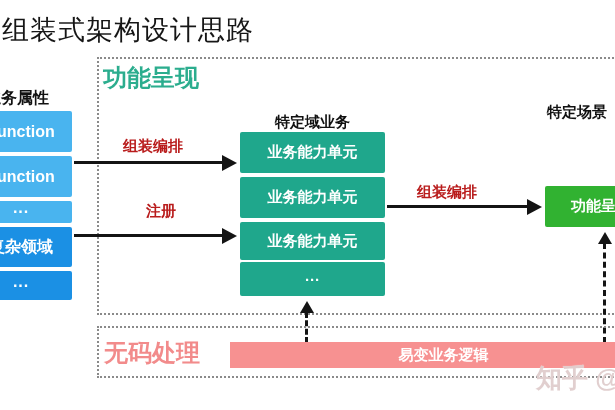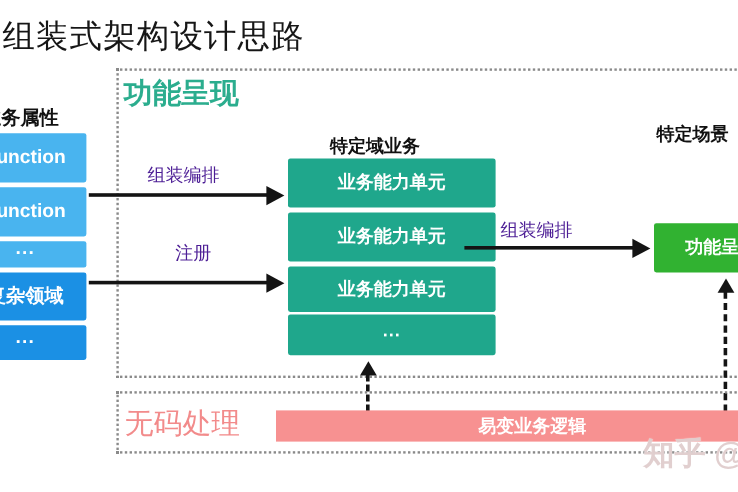--- a/index.html
+++ b/index.html
@@ -24,51 +24,51 @@
     background:transparent;
   }
   .panel-lowcode { left:97px; top:57px; width:560px; height:258px; }
   .panel-nocode  { left:97px; top:326px; width:560px; height:52px; }
   .lowcode-label {
     left:103px; top:62px;
     font-size:24px; font-weight:bold; color:#2bad8e; white-space:nowrap;
   }
   .nocode-label {
     left:104px; top:337px;
-    font-size:24px; font-weight:normal; color:#f28b8b; white-space:nowrap;
+    font-size:24px; font-weight:bold; color:#f28b8b; white-space:nowrap;
   }
   .col-header {
     position:absolute;
     font-size:15px; font-weight:bold; color:#111; white-space:nowrap;
   }
   .left-header { left:-15px; top:88px; font-size:16px; }
   .box {
     position:absolute;
     display:flex; align-items:center; justify-content:center;
     color:#ffffff; font-weight:bold;
     border-radius:2px; white-space:nowrap; overflow:hidden;
   }
   .box-blue  { left:-30px; width:102px; background:#49b4ef; font-size:16px; }
   .box-blue.dark { background:#1b90e4; }
-  .box-teal  { left:240px; width:173px; background:#1fa78c; font-size:15px; }
+  .box-teal  { left:240px; width:145px; background:#1fa78c; font-size:15px; }
   .box-green { left:545px; width:112px; background:#31b231; font-size:15px; }
   .bar-pink  {
     position:absolute; left:230px; top:342px; width:427px; height:26px;
     background:#f79191; color:#fff; font-weight:bold; font-size:15px;
     display:flex; align-items:center; justify-content:center;
   }
   .arrow-line { position:absolute; height:3px; background:#141414; }
   .arrow-head-right {
     position:absolute; width:0; height:0;
     border-top:8px solid transparent;
     border-bottom:8px solid transparent;
     border-left:15px solid #141414;
   }
   .arrow-label {
-    position:absolute; font-size:15px; font-weight:normal; color:#4c1d95; white-space:nowrap;
+    position:absolute; font-size:15px; font-weight:bold; color:#b91c1c; white-space:nowrap;
   }
   .dashed-vert { position:absolute; width:0; border-left:3px dashed #141414; }
   .arrow-head-up {
     position:absolute; width:0; height:0;
     border-left:7px solid transparent;
     border-right:7px solid transparent;
     border-bottom:12px solid #141414;
   }
   .watermark {
     position:absolute; left:536px; top:361px;

